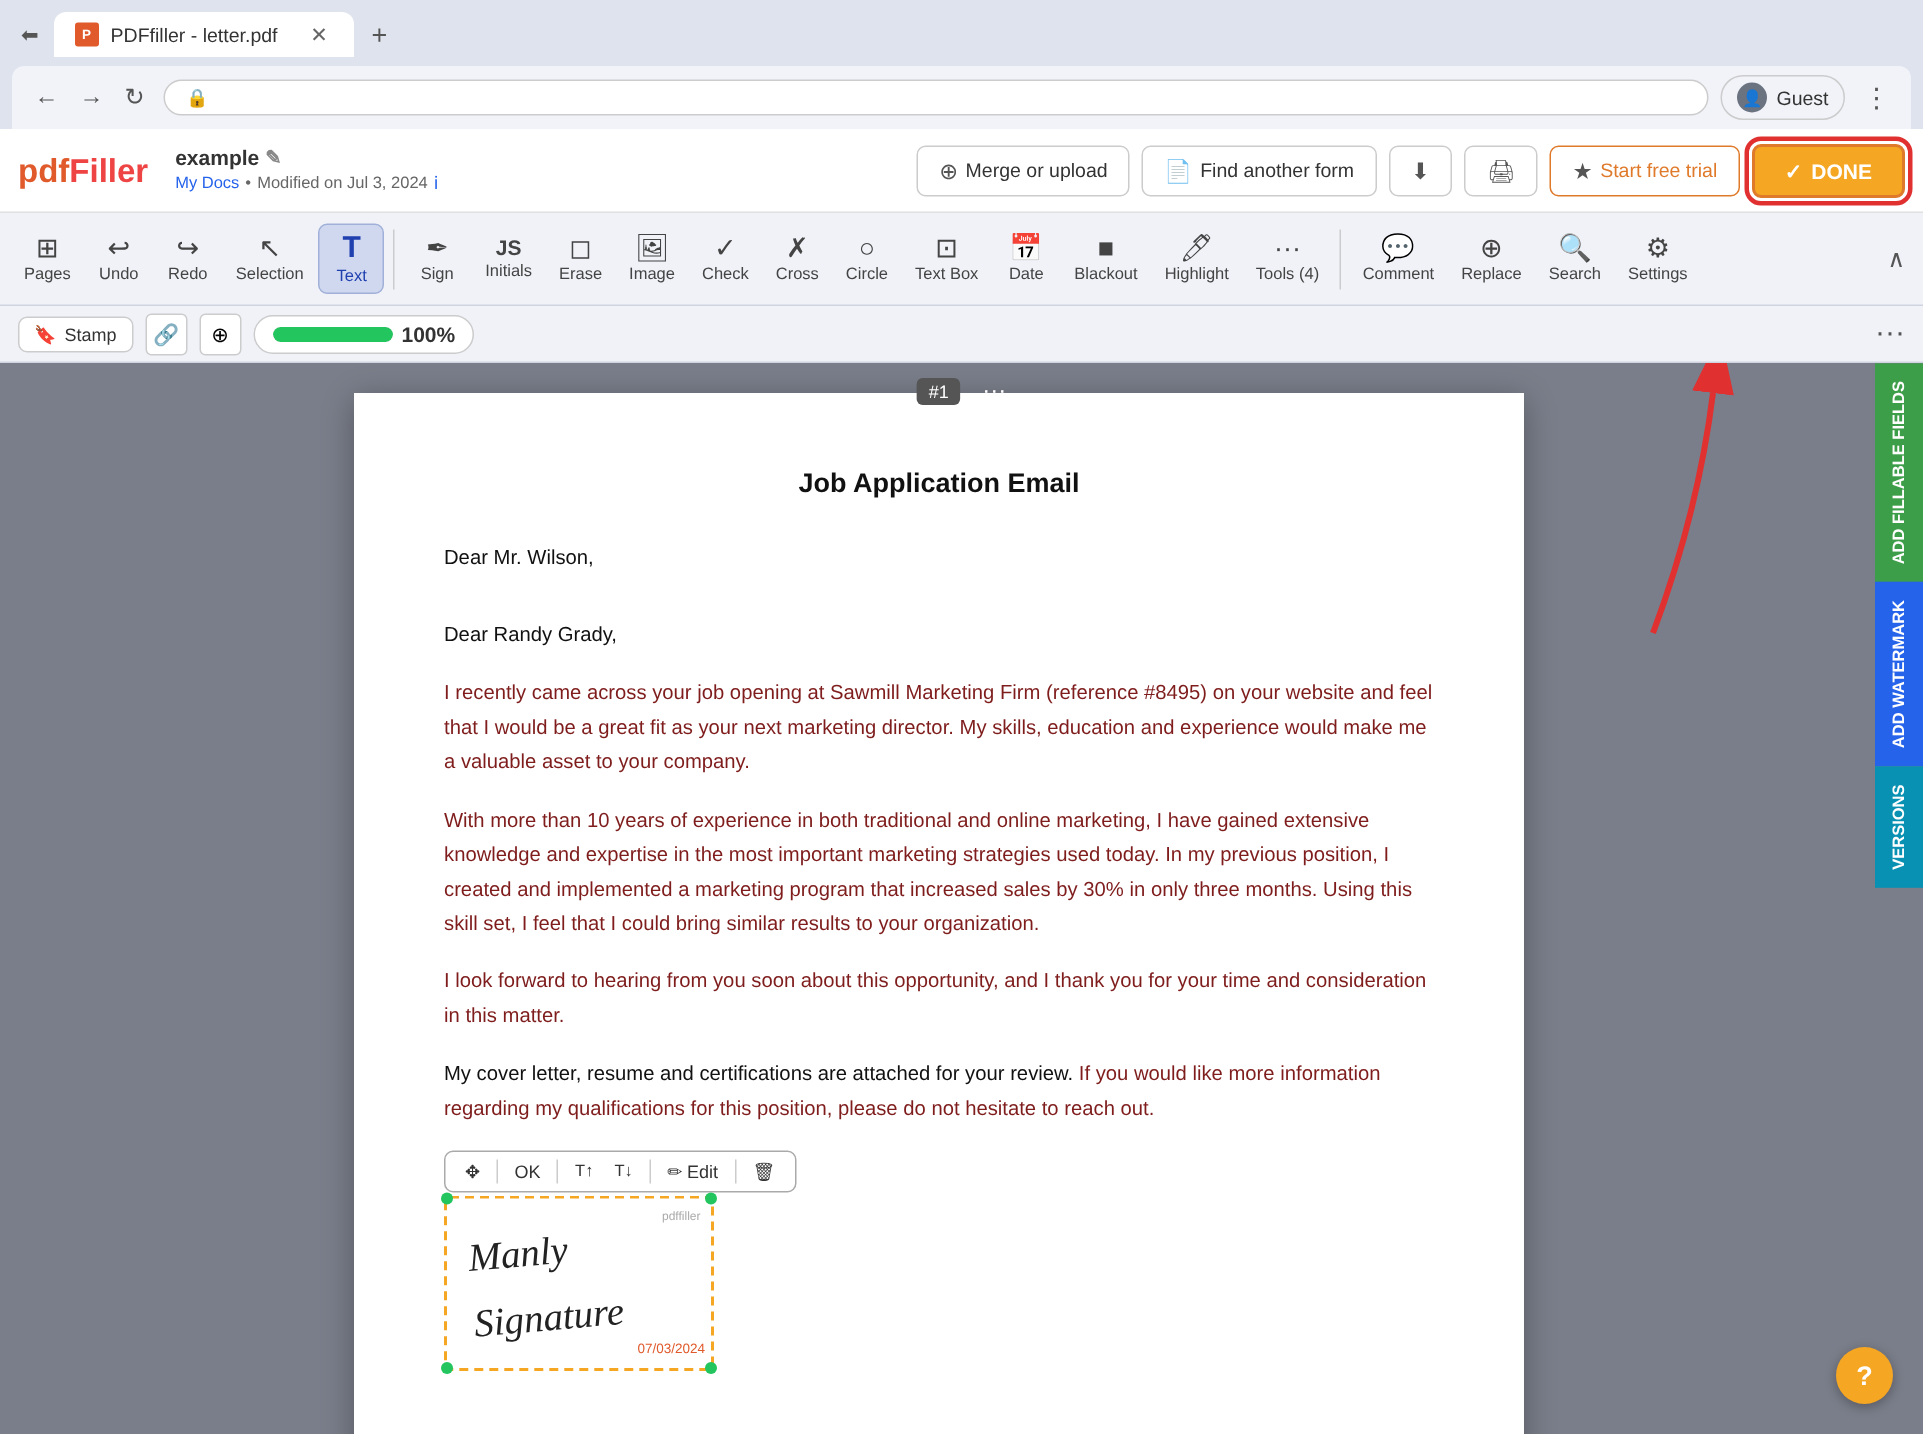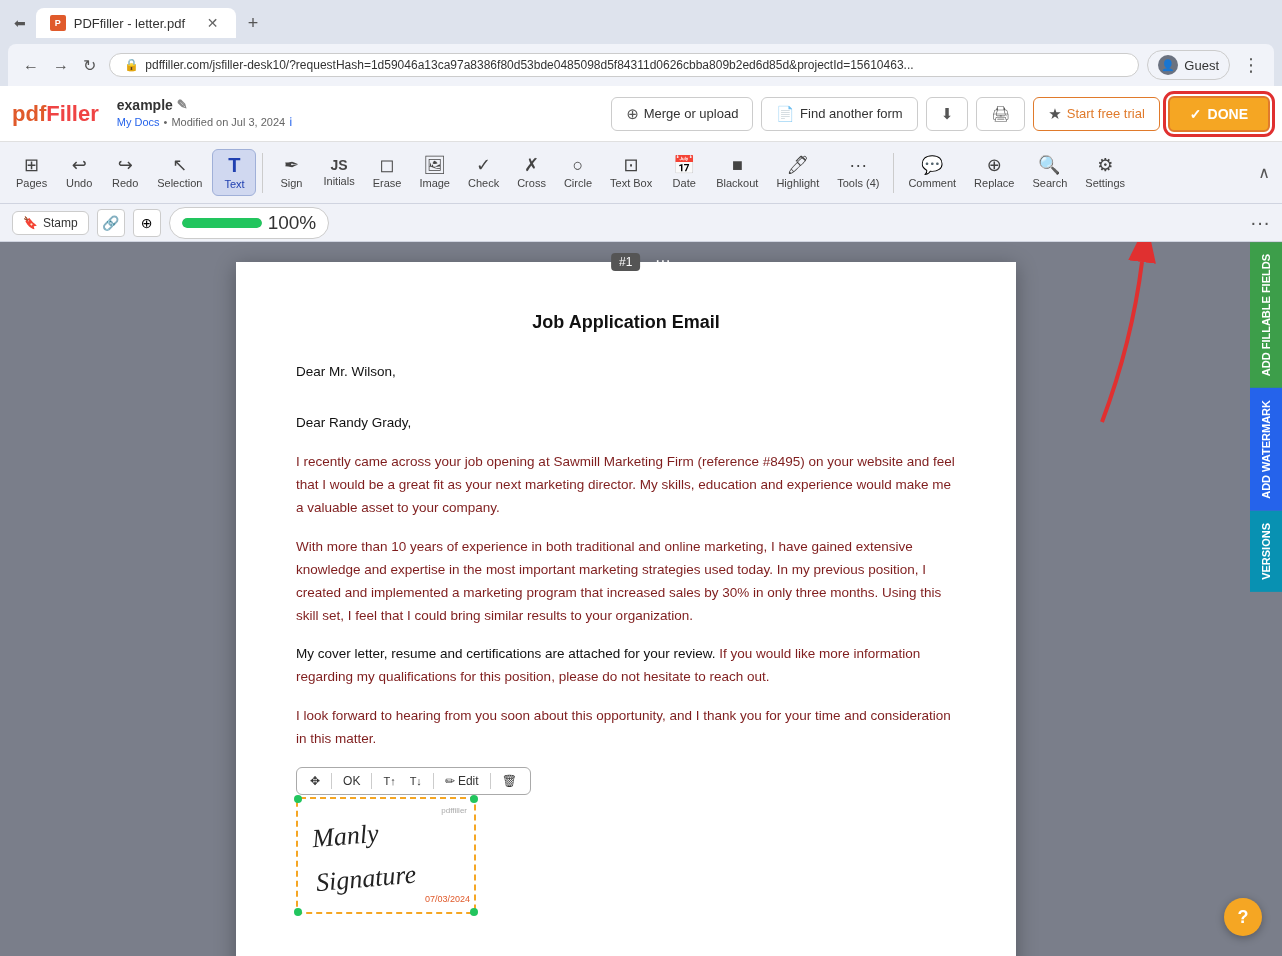--- a/index.html
+++ b/index.html
@@ -257,23 +257,23 @@
       background: #ddd;
       border-radius: 5px;
       overflow: hidden;
     }
     .progress-bar-inner {
       height: 100%;
       background: #22c55e;
       border-radius: 5px;
     }
     .progress-percent {
-      font-size: 19px;
+      font-size: 14px;
       color: #333;
-      font-weight: 400;
+      font-weight: 700;
     }
     .subtoolbar-right { margin-left: auto; }
     .more-btn {
       background: none;
       border: none;
       cursor: pointer;
       font-size: 20px;
       color: #555;
     }
     .page-num-badge {
@@ -468,21 +468,20 @@
     </div>
 
     <div class="address-bar">
       <div class="nav-buttons">
         <button class="nav-btn">←</button>
         <button class="nav-btn">→</button>
         <button class="nav-btn">↻</button>
       </div>
       <div class="url-field">
         <span class="lock-icon">🔒</span>
-        <span class="url-text">pdffiller.com/jsfiller-desk10/?requestHash=1d59046a13ca97a8386f80d53bde0485098d5f84311d0626cbba809b2ed6d85d&amp;projectId=15610463...</span>
       </div>
       <div class="profile-btn">
         <div class="profile-icon">👤</div>
         <span>Guest</span>
       </div>
       <button class="browser-menu">⋮</button>
     </div>
   </div>
 </div>
 
@@ -649,24 +648,24 @@
       <button style="background:none;border:none;cursor:pointer;color:white;font-size:16px;margin-left:10px;">···</button>
     </div>
     <div class="pdf-page">
       <div class="pdf-title">Job Application Email</div>
       <div class="pdf-body">
         <p class="salutation">Dear Mr. Wilson,</p>
         <p class="salutation">Dear Randy Grady,</p>
         <p class="highlighted">I recently came across your job opening at Sawmill Marketing Firm (reference #8495) on your website and feel that I would be a great fit as your next marketing director. My skills, education and experience would make me a valuable asset to your company.</p>
         <p class="highlighted">With more than 10 years of experience in both traditional and online marketing, I have gained extensive knowledge and expertise in the most important marketing strategies used today. In my previous position, I created and implemented a marketing program that increased sales by 30% in only three months. Using this skill set, I feel that I could bring similar results to your organization.</p>
         <p>
-          <span class="black-text">My cover letter, resume and certifications are attached for your review. </span><span class="highlighted">If you would like more information regarding my qualifications for this position, please do not hesitate to reach out.</span>
+          <span class="highlighted">I look forward to hearing from you soon about this opportunity, and I thank you for your time and consideration in this matter.</span>
         </p>
         <p>
-          <span class="highlighted">I look forward to hearing from you soon about this opportunity, and I thank you for your time and consideration in this matter.</span>
+          <span class="black-text">My cover letter, resume and certifications are attached for your review. </span><span class="highlighted">If you would like more information regarding my qualifications for this position, please do not hesitate to reach out.</span>
         </p>
 
         <div class="signature-container">
           <div class="sig-toolbar">
             <button class="sig-toolbar-btn">
               <span>✥</span>
             </button>
             <div class="sig-toolbar-divider"></div>
             <button class="sig-toolbar-btn">
               <span>OK</span>

